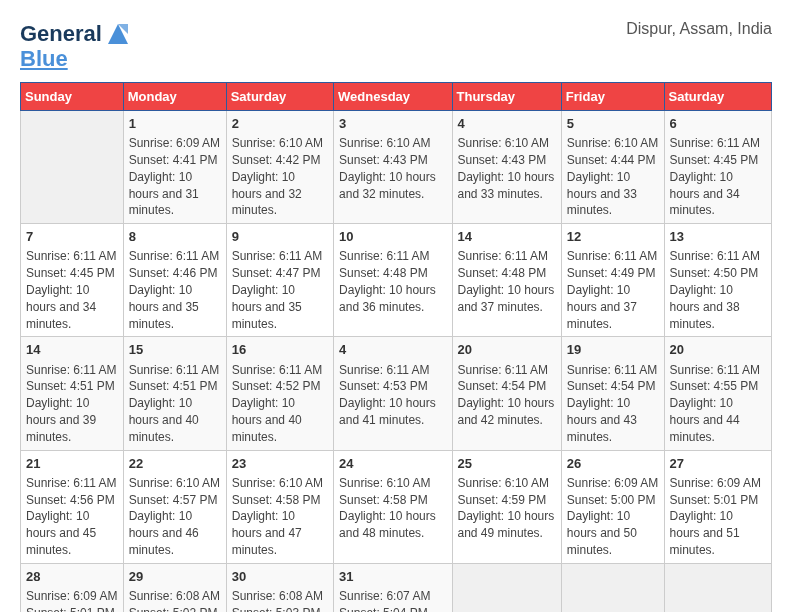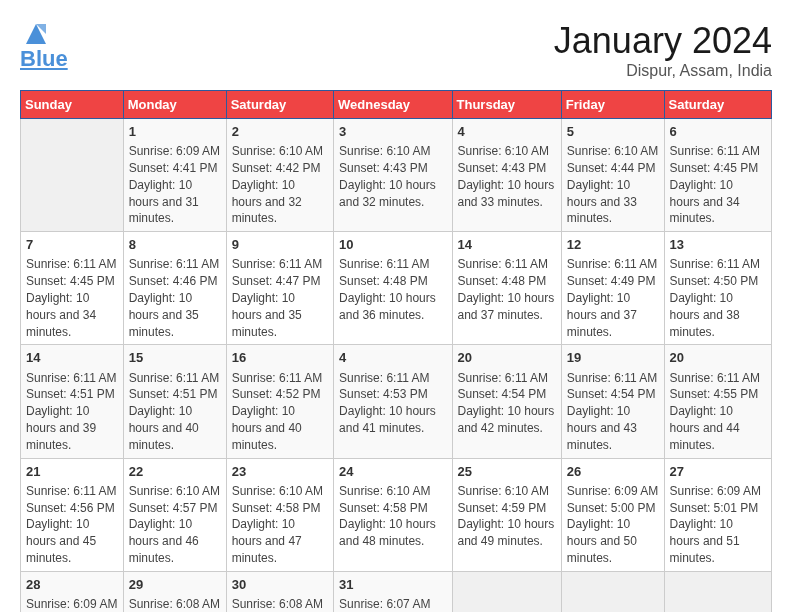--- a/index.html
+++ b/index.html
@@ -75,31 +75,30 @@
     }
   </style>
 </head>
 <body>
 
 <div class="header">
   <div class="logo">
     <div>
       <div style="display:flex;align-items:center;">
         <div style="font-size:22px;font-weight:bold;color:#1a3a5c;line-height:1.2;">
-          <svg width="28" height="28" viewBox="0 0 28 28" style="vertical-align:middle;margin-left:2px;margin-bottom:2px;">
+          <span style="color:#1a3a5c;">General</span><svg width="28" height="28" viewBox="0 0 28 28" style="vertical-align:middle;margin-left:2px;margin-bottom:2px;">
               <polygon points="4,24 14,4 24,24" fill="#4a90d9"></polygon>
               <polygon points="14,4 24,4 24,14" fill="#4a90d9" opacity="0.7"></polygon>
             </svg>
         </div>
       </div>
       <div style="font-size:22px;font-weight:bold;color:#4a90d9;margin-top:-4px;text-decoration:underline;">Blue</div>
     </div>
   </div>
   <div class="title-block">
-    <div class="month-title">January 2024</div>
     <div class="location">Dispur, Assam, India</div>
   </div>
 </div>
 
 <table>
   <thead>
     <tr>
     <th>Sunday</th>
         <th>Monday</th>
         <th>Saturday</th>

